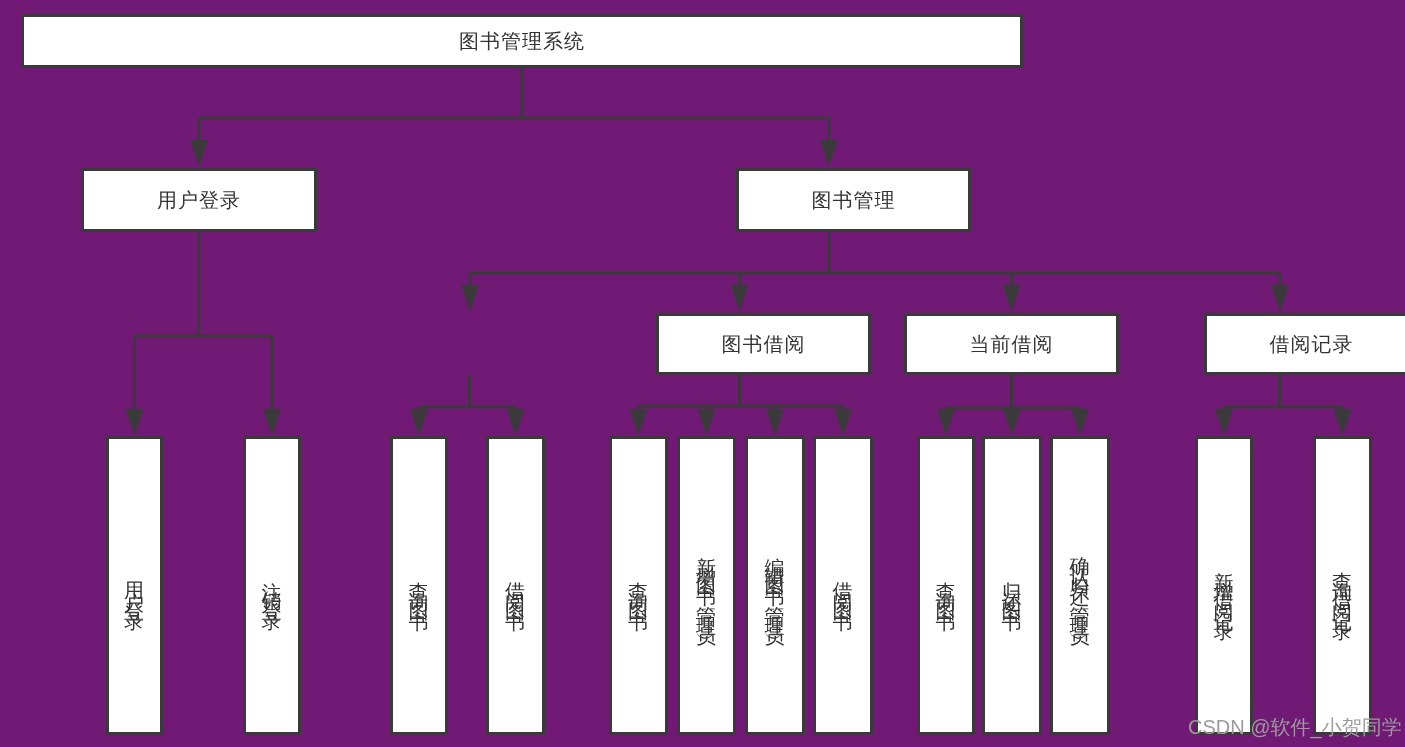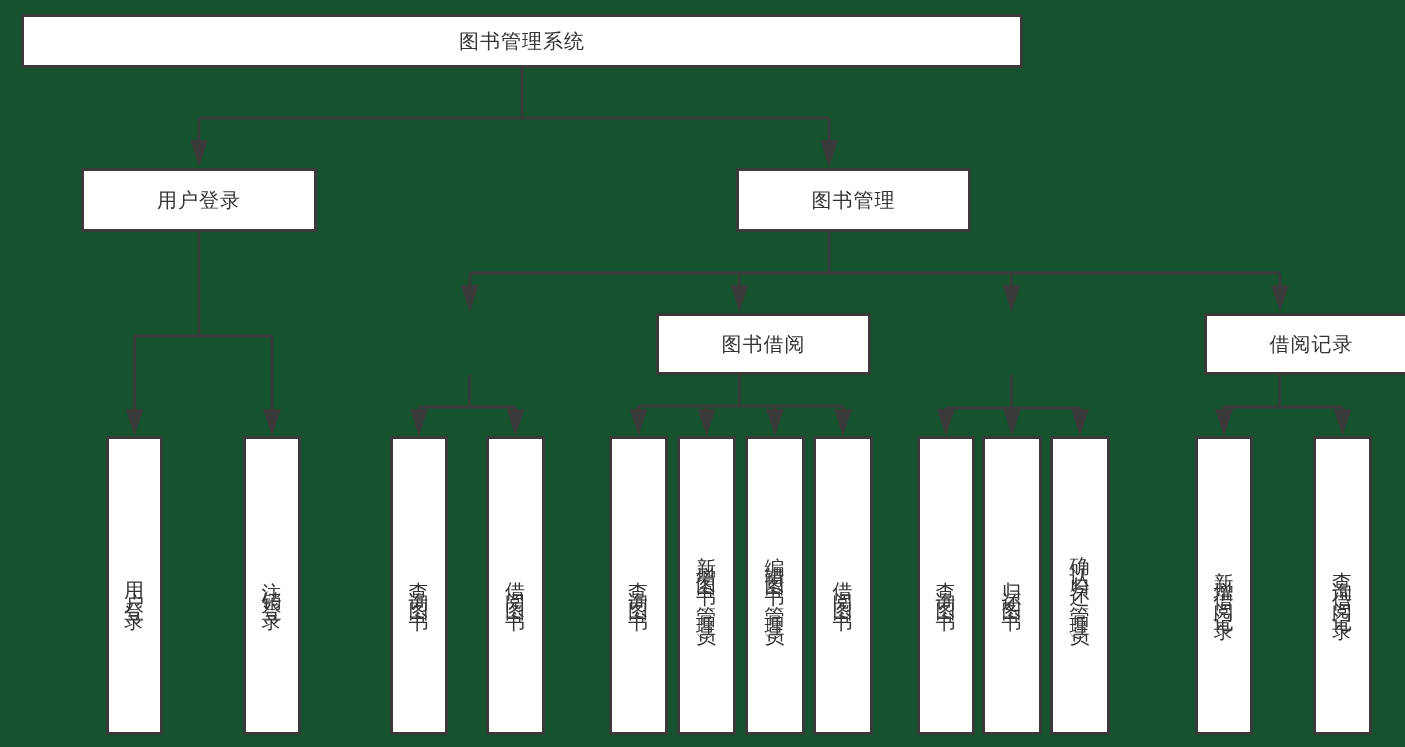--- a/index.html
+++ b/index.html
@@ -5,21 +5,21 @@
   html, body {
     margin: 0;
     padding: 0;
     background: #ffffff;
     font-family: "Liberation Sans", sans-serif;
   }
   #canvas {
     position: relative;
     width: 1405px;
     height: 747px;
-    background: #14532d;
+    background: #701a75;
     overflow: hidden;
   }
   #connectors {
     position: absolute;
     left: 0;
     top: 0;
     z-index: 1;
   }
   .box {
     position: absolute;
@@ -113,20 +113,23 @@
   <div class="box" style="left:81px; top:168px; width:236px; height:64px;">
     <span class="hlabel">用户登录</span>
   </div>
   <div class="box" style="left:712px; top:168px; width:235px; height:64px;margin-left:24px;">
     <span class="hlabel">图书管理</span>
   </div>
 
   <div class="box" style="left:632px; top:313px; width:215px; height:62px;margin-left:24px;">
     <span class="hlabel">图书借阅</span>
   </div>
+  <div class="box" style="left:904px; top:313px; width:215px; height:62px;">
+    <span class="hlabel">当前借阅</span>
+  </div>
   <div class="box" style="left:1172px; top:313px; width:215px; height:62px;margin-left:32px;">
     <span class="hlabel">借阅记录</span>
   </div>
 
   <div class="box" style="left:106px; top:436px; width:57px; height:299px;">
     <span class="vlabel">用户登录</span>
   </div>
   <div class="box" style="left:243px; top:436px; width:58px; height:299px;">
     <span class="vlabel">注销登录</span>
   </div>
@@ -161,14 +164,15 @@
     <span class="vlabel">确认归还（管理员）</span>
   </div>
 
   <div class="box" style="left:1195px; top:436px; width:58px; height:299px;">
     <span class="vlabel">新增借阅记录</span>
   </div>
   <div class="box" style="left:1313px; top:436px; width:59px; height:299px;">
     <span class="vlabel">查询借阅记录</span>
   </div>
 
+  <div id="watermark">CSDN @软件_小贺同学</div>
 
 </div>
 
 </body></html>

